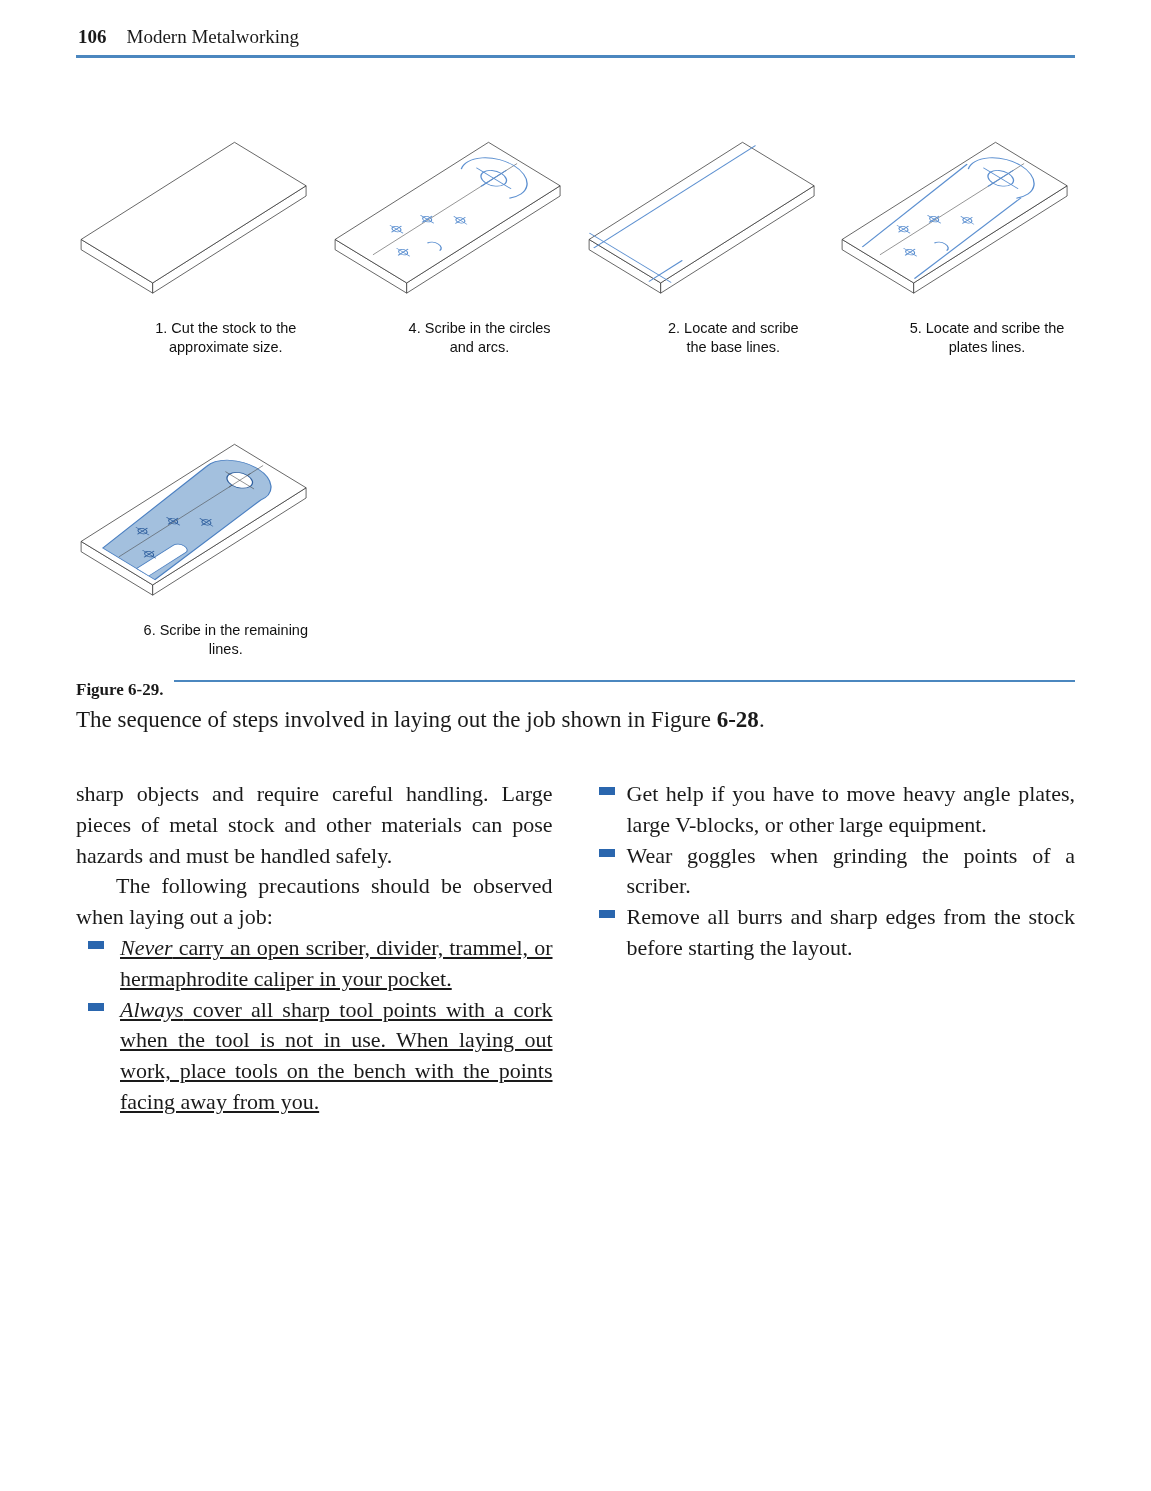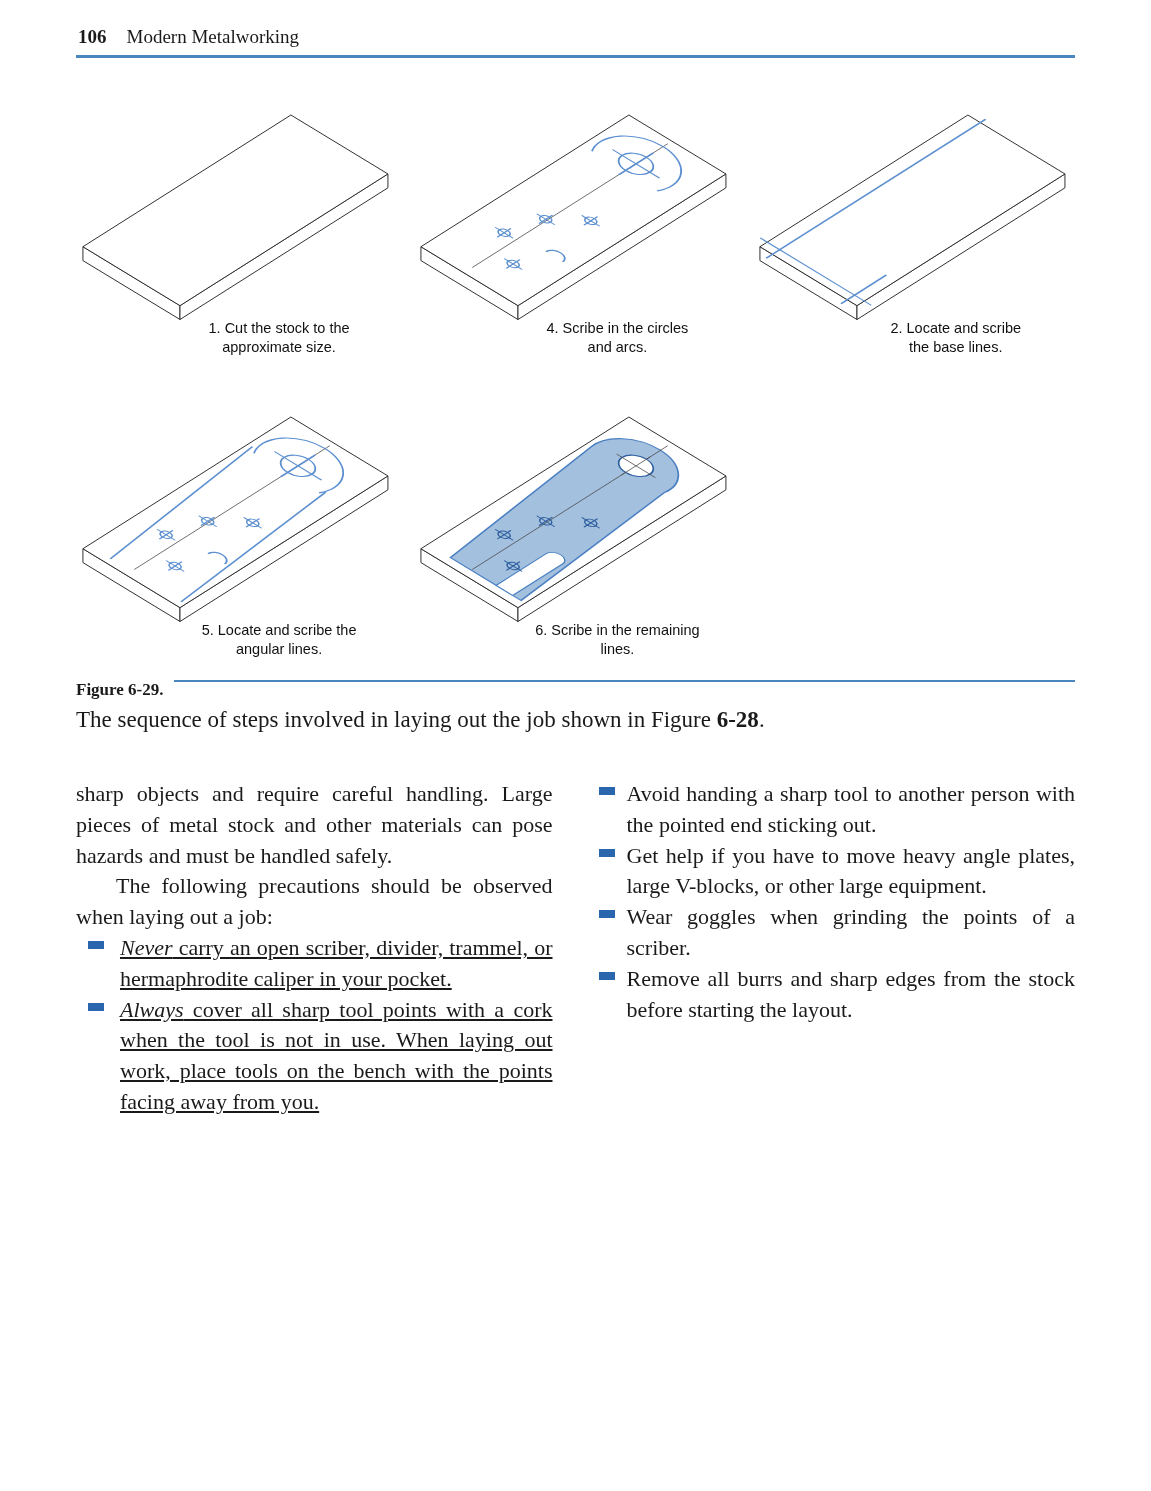--- a/index.html
+++ b/index.html
@@ -7,21 +7,21 @@
   .page {
     width: 1151px; min-height: 1491px; box-sizing: border-box;
     padding: 26px 76px 30px 76px; background: #fff; overflow: hidden; border-radius: 28px;
   }
   
   .page-header { display: flex; align-items: baseline; gap: 20px; font-size: 19px; padding: 0 2px 7px 2px; }
   .page-num { font-weight: bold; }
   .header-rule { border-top: 3px solid #4b87bf; margin-bottom: 6px; }
 
   
-  .figure-grid { display: grid; grid-template-columns: 1fr 1fr 1fr; column-gap: 16px; row-gap: 8px; margin-top: 14px; }
+  .figure-grid { display: grid; grid-template-columns: 1fr 1fr 1fr 1fr; column-gap: 16px; row-gap: 8px; margin-top: 14px; }
   .panel { position: relative; }
   .ill { width: 100%; height: 294px; display: block; }
   .step-caption {
     position: absolute; left: 63%; bottom: 8px; transform: translateX(-50%);
     text-align: center; font-family: "Liberation Sans", sans-serif;
     font-size: 14.5px; line-height: 1.35; color: #111; width: 280px;
   }
   
   .pf { fill: #ffffff; stroke: #2b2b2b; stroke-width: 1.4; stroke-linejoin: round; }
   .cl { stroke: #4a4a4a; stroke-width: 1; fill: none; }
@@ -141,21 +141,21 @@
             <circle class="scribe2" cx="331" cy="62" r="20"></circle>
             <line class="scribe2" x1="298" y1="62" x2="364" y2="62"></line>
             <line class="scribe2" x1="331" y1="28" x2="331" y2="96"></line>
             <path class="scribe2" d="M 309 15 A 52 52 0 1 1 309 109"></path>
             <line class="scribe2" x1="10" y1="32" x2="318" y2="6"></line>
             <line class="scribe2" x1="10" y1="134" x2="316" y2="113"></line>
           </g>
         </svg>
         <div class="step-caption">
           <span>5. Locate and scribe the</span><br>
-          <span>angular lines.</span>
+          <span>plates lines.</span>
         </div>
       </div>
 
 
       <div class="panel">
         <svg class="ill" viewBox="0 0 465 320">
           <use href="#plate"></use>
           <g transform="matrix(0.75 -0.475 1 0.607 10 200)">
             <path d="M 14 32 L 318 7 A 54 54 0 1 1 316 114 L 14 134 Z" fill="#a3c0de" stroke="#4a7fc1" stroke-width="2"></path>
             <path d="M 14 98 L 110 98 A 12 12 0 0 1 110 122 L 14 122 Z" fill="#ffffff" stroke="#4a7fc1" stroke-width="1.6"></path>
@@ -195,24 +195,20 @@
         <span class="bullet-text"><span class="lead-italic">Never</span><span> carry an open scriber, divider, trammel, or hermaphrodite caliper in your pocket.</span></span>
       </div>
       <div class="bullet">
         <span class="marker"></span>
         <span class="bullet-text"><span class="lead-italic">Always</span><span> cover all sharp tool points with a cork when the tool is not in use. When laying out work, place tools on the bench with the points facing away from you.</span></span>
       </div>
     </div>
     <div class="col col-right">
       <div class="bullet">
         <span class="marker"></span>
-        <span class="bullet-text">Avoid handing a sharp tool to another person with the pointed end sticking out.</span>
-      </div>
-      <div class="bullet">
-        <span class="marker"></span>
         <span class="bullet-text">Get help if you have to move heavy angle plates, large V-blocks, or other large equipment.</span>
       </div>
       <div class="bullet">
         <span class="marker"></span>
         <span class="bullet-text">Wear goggles when grinding the points of a scriber.</span>
       </div>
       <div class="bullet">
         <span class="marker"></span>
         <span class="bullet-text">Remove all burrs and sharp edges from the stock before starting the layout.</span>
       </div>

